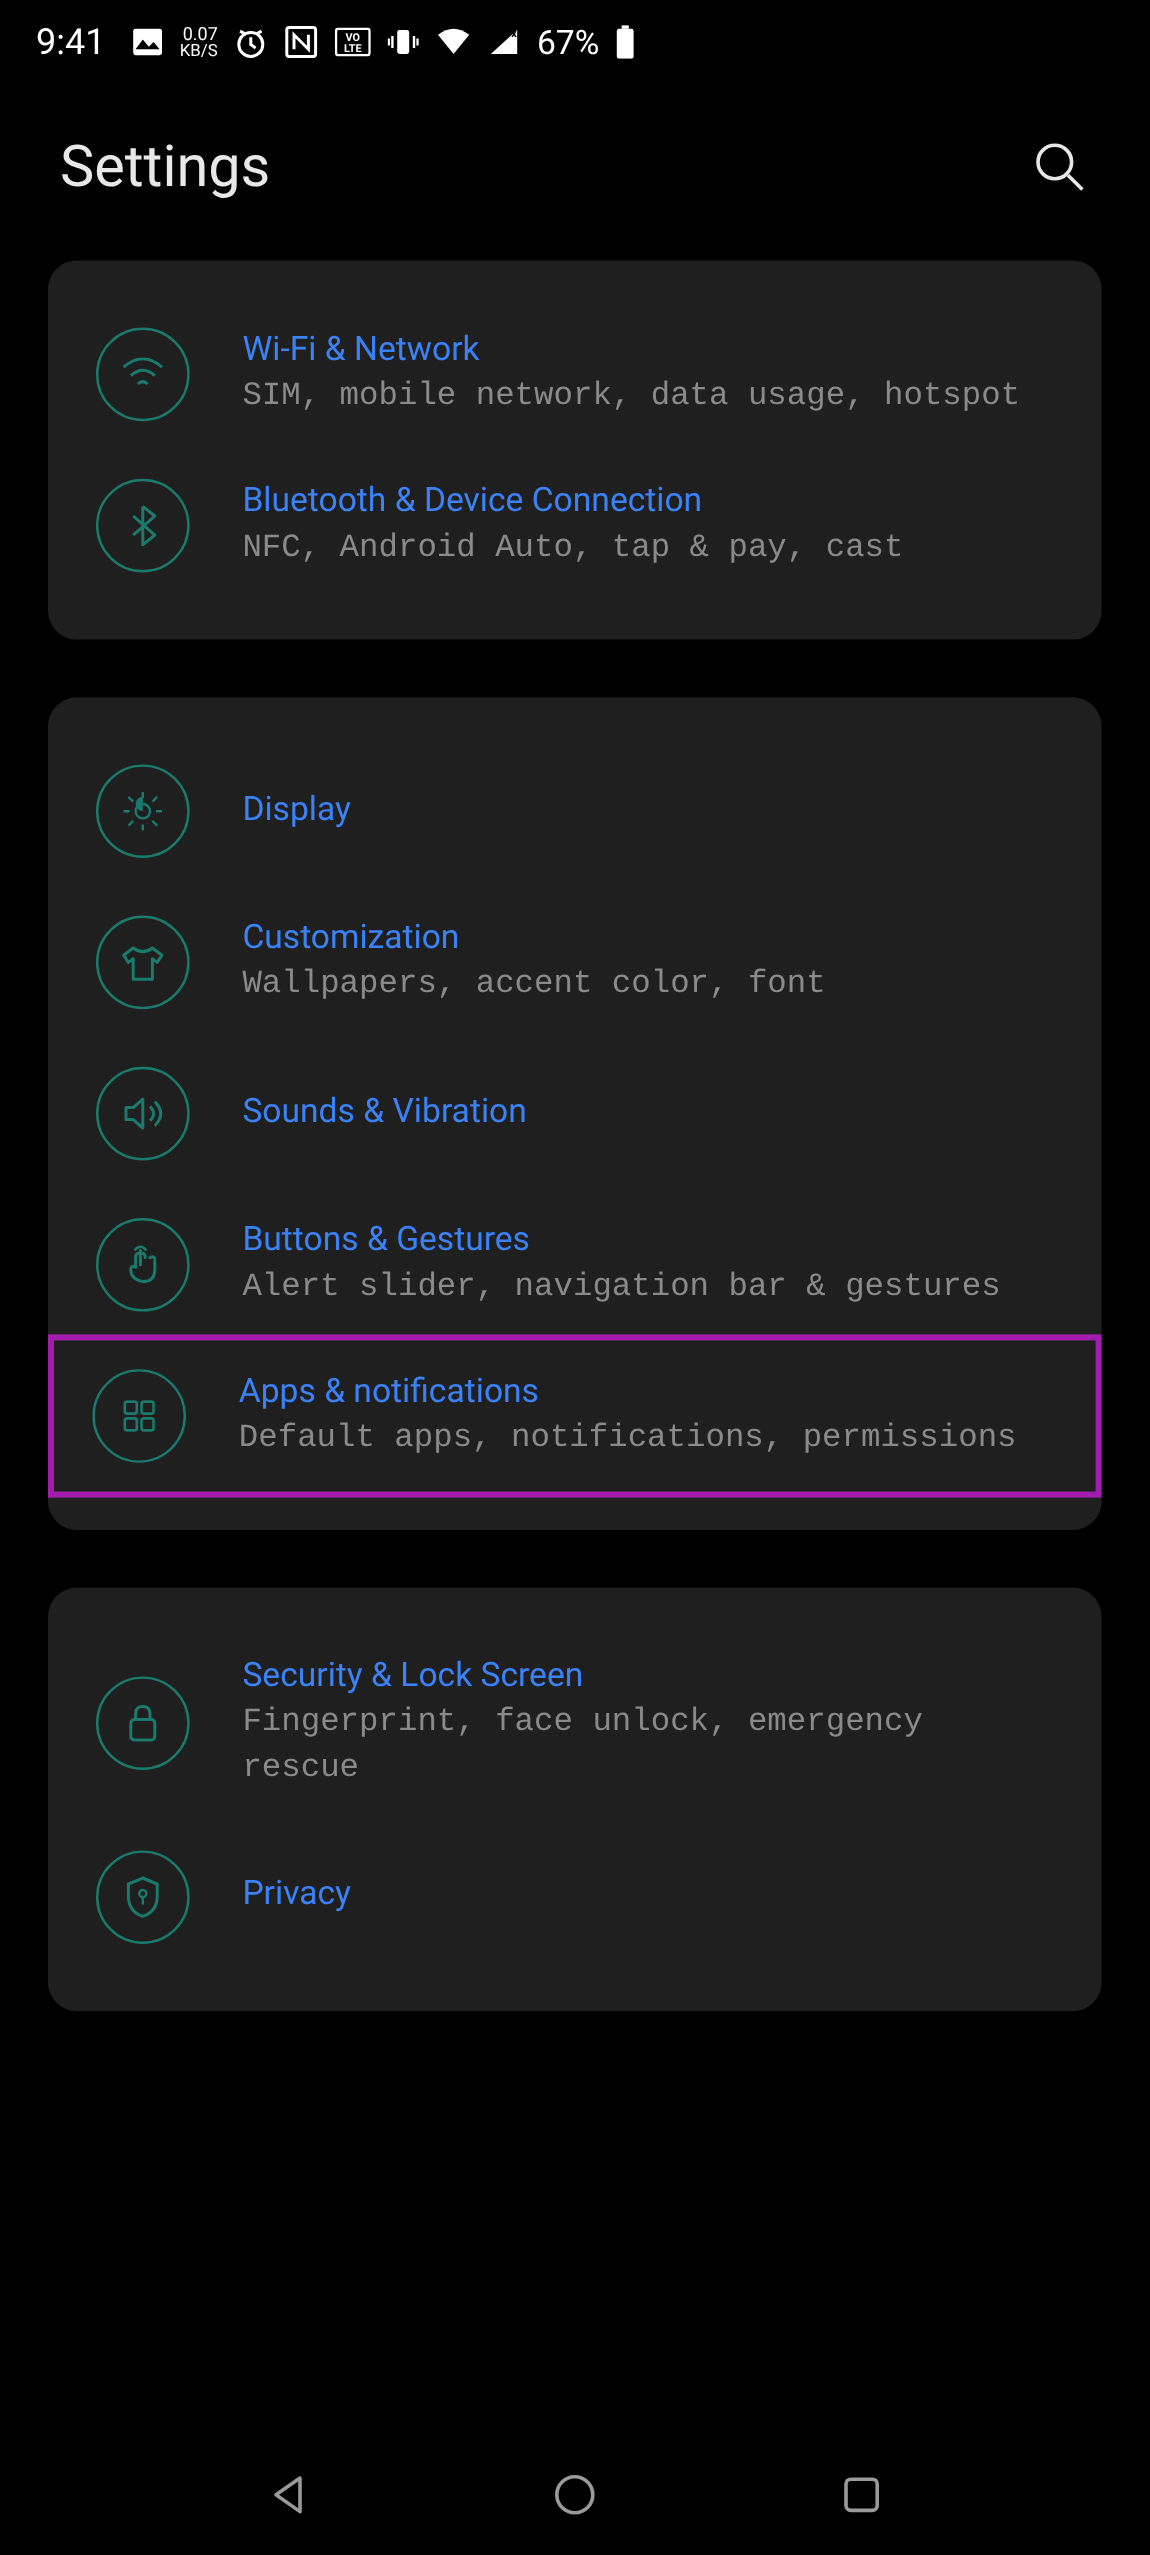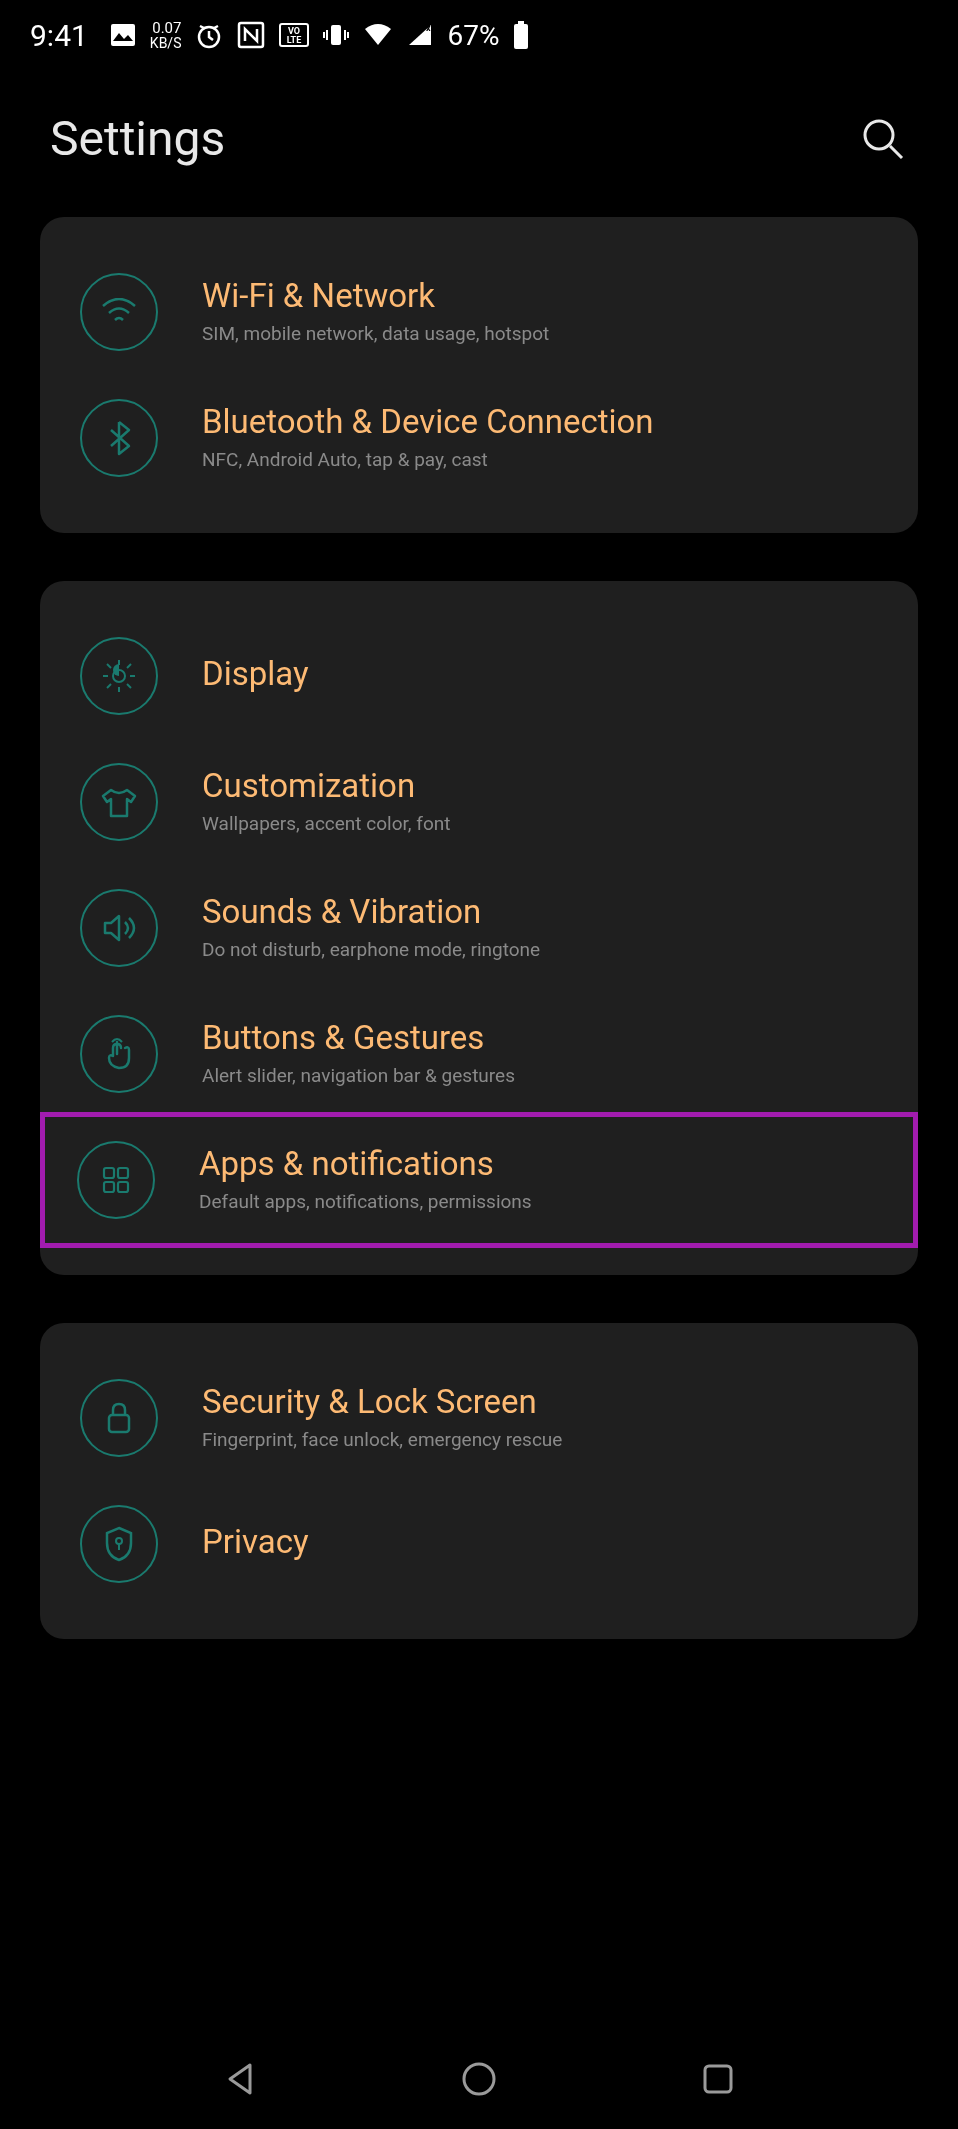--- a/index.html
+++ b/index.html
@@ -15,22 +15,22 @@
   
   .header { display: flex; align-items: center; justify-content: space-between; padding: 40px 50px 50px 50px; gap: 30px; }
   .header-title { font-size: 48px; font-weight: 400; color: #e8e8e8; }
   .search-btn { width: 50px; height: 50px; display: flex; align-items: center; justify-content: center; cursor: pointer; }
   
   .content { padding: 0 40px; display: flex; flex-direction: column; gap: 48px; }
   .card { background: #1f1f1f; border-radius: 24px; padding: 32px 0; }
   .setting-item { display: flex; align-items: center; padding: 24px 40px; gap: 44px; cursor: pointer; }
   .setting-icon { width: 78px; height: 78px; min-width: 78px; border: 2px solid #1a7a6e; border-radius: 50%; display: flex; align-items: center; justify-content: center; }
   .setting-text { flex: 1; }
-  .setting-title { font-size: 33px; color: #fdba74; margin-bottom: 6px; }
-  .setting-sub { font-size: 19px; color: #8a8a8a; line-height: 1.4; }
+  .setting-title { font-size: 28px; color: #3b82f6; margin-bottom: 6px; }
+  .setting-sub { font-size: 27px; color: #8a8a8a; line-height: 1.4; font-family: Liberation Mono, monospace; }
   
   .highlight { border: 5px solid #a21caf; margin: -5px 0; padding: 24px 32px; }
   
   .nav-bar { position: absolute; bottom: 0; left: 0; right: 0; height: 100px; display: flex; align-items: center; justify-content: space-around; padding: 0 120px; }
   .nav-btn { width: 60px; height: 60px; display: flex; align-items: center; justify-content: center; cursor: pointer; }
   
   svg { display: block; }
 </style>
 </head>
 <body>
@@ -167,21 +167,20 @@
     </div>
     <div class="setting-item">
       <div class="setting-icon">
         <svg width="36" height="32" viewBox="0 0 36 32">
             <path d="M4 11 H10 L18 4 V28 L10 21 H4 Z" fill="none" stroke="#1a7a6e" stroke-width="2.5" stroke-linejoin="round"></path>
             <path d="M24 10 Q30 16 24 22 M28 6 Q38 16 28 26" fill="none" stroke="#1a7a6e" stroke-width="2.5"></path>
           </svg>
       </div>
       <div class="setting-text">
         <div class="setting-title">Sounds &amp; Vibration</div>
-        <div class="setting-sub">Do not disturb, earphone mode, ringtone</div>
       </div>
     </div>
     <div class="setting-item">
       <div class="setting-icon">
         <svg width="30" height="36" viewBox="0 0 30 36">
             <path d="M13 6 V18 M9 20 Q5 18 5 22 Q5 30 15 32 Q25 32 25 22 V14 Q25 10 21 12 M17 12 Q17 8 13 8 Q9 8 9 12 V20" fill="none" stroke="#1a7a6e" stroke-width="2.5" stroke-linejoin="round" stroke-linecap="round"></path>
             <path d="M8 6 Q13 0 18 6" fill="none" stroke="#1a7a6e" stroke-width="2"></path>
           </svg>
       </div>
       <div class="setting-text">

